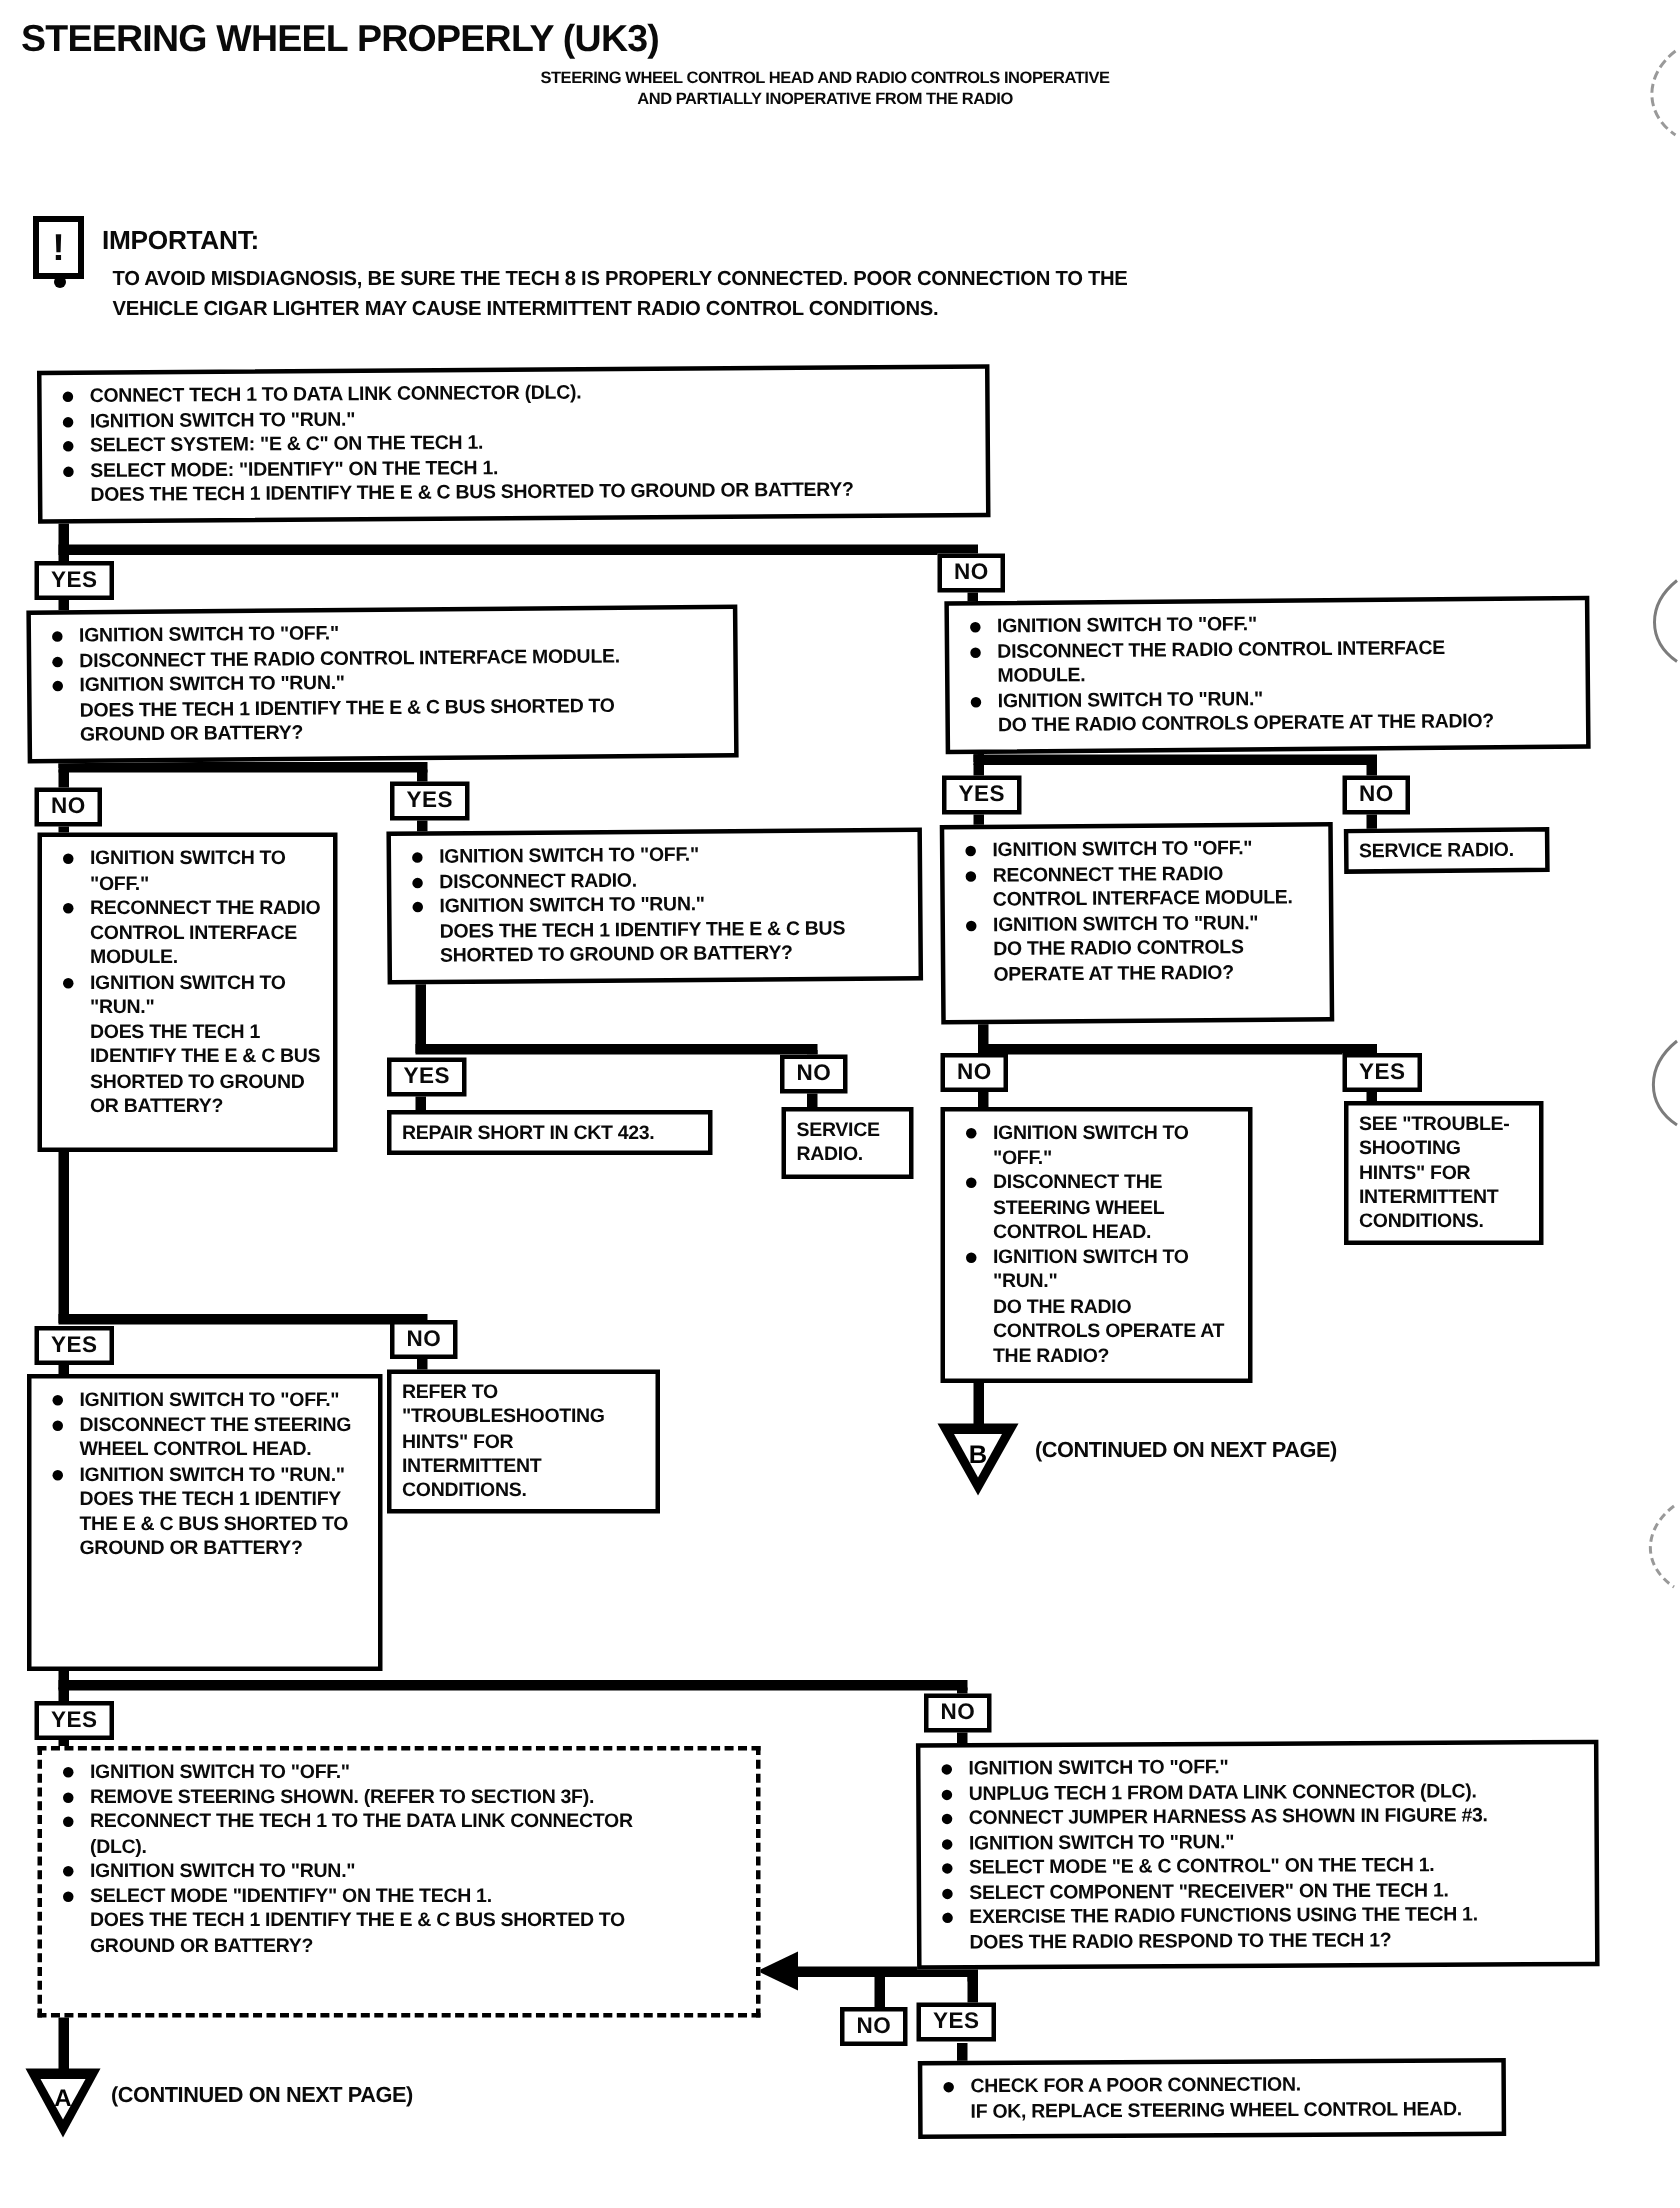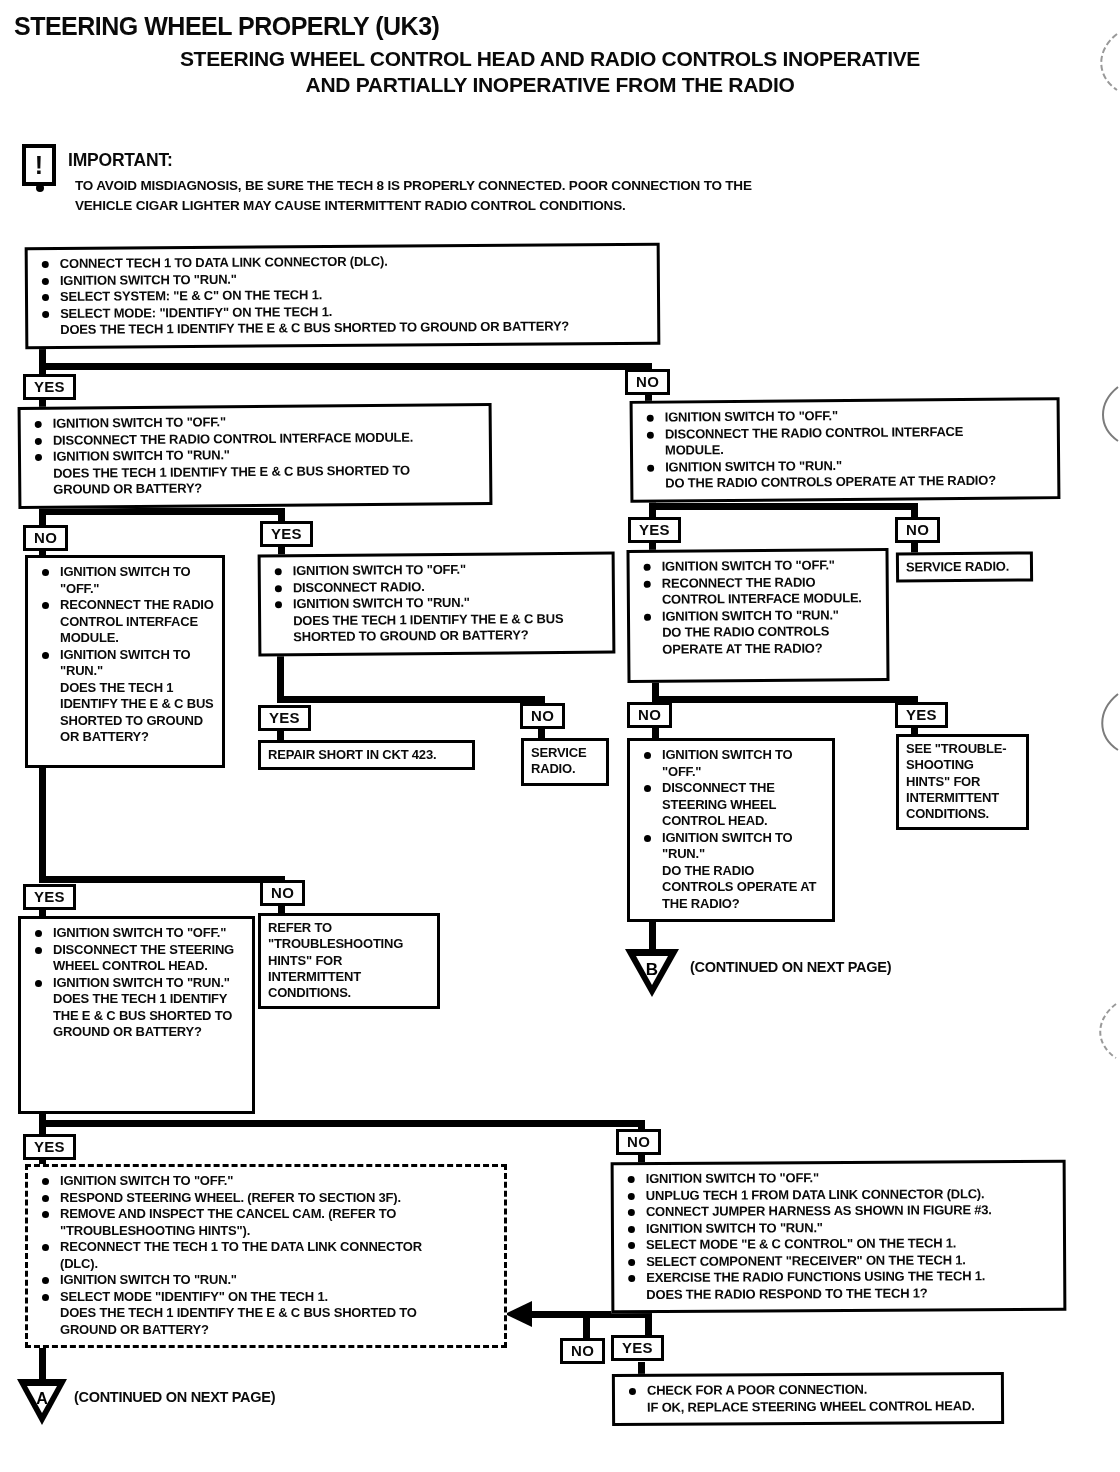--- a/index.html
+++ b/index.html
@@ -4,21 +4,21 @@
 <style>
   html,body{margin:0;padding:0}
   body{
     width:1120px;height:1472px;position:relative;background:#fff;
     font-family:"Liberation Sans",sans-serif;color:#0a0a0a;overflow:hidden;
   }
   .abs{position:absolute}
   .pagetitle{position:absolute;left:14px;top:12px;font-size:25px;font-weight:bold;letter-spacing:-0.5px}
   .hdrcenter{position:absolute;left:0;right:20px;top:46px;text-align:center;font-weight:bold}
   .chartnum{font-size:21px;letter-spacing:-0.2px}
-  .subt{font-size:21px;line-height:1.23;letter-spacing:-0.3px}
+  .subt{font-size:11px;line-height:1.23;letter-spacing:-0.3px}
   .impicon{position:absolute;left:22px;top:144px;width:34px;height:42px;border:4px solid #000;
     box-sizing:border-box;text-align:center;font-weight:bold;font-size:25px;line-height:34px;background:#fff}
   .implabel{position:absolute;left:68px;top:150px;font-size:17.5px;font-weight:bold;letter-spacing:-0.2px}
   .impdot{position:absolute;left:36px;top:184px;width:8px;height:8px;border-radius:50%;background:#000}
   .impnote{position:absolute;left:75px;top:176px;width:730px;font-size:13.5px;font-weight:bold;
     line-height:1.45;letter-spacing:-0.2px}
 
   .node{position:absolute;border:3px solid #000;background:#fff;box-sizing:border-box;
     padding:6px 6px 7px 4px;font-size:13px;font-weight:bold;letter-spacing:-0.2px;line-height:1.27}
   .node.dashed{border-style:dashed}
@@ -297,25 +297,21 @@
 <div class="tag" style="left:23px;top:1134px">YES</div>
 <div class="tag" style="left:616px;top:1129px">NO</div>
 
 <div class="node dashed" style="left:25px;top:1164px;width:482px;min-height:181px;padding-right:50px">
     <div class="brow">
       <span class="bdot on"></span>
       <span class="btxt">IGNITION SWITCH TO "OFF."</span>
     </div>
     <div class="brow">
       <span class="bdot on"></span>
-      <span class="btxt">RESPOND STEERING WHEEL.  (REFER TO SECTION 3F).</span>
-    </div>
-    <div class="brow">
-      <span class="bdot on"></span>
-      <span class="btxt">REMOVE AND INSPECT THE CANCEL CAM.  (REFER TO "TROUBLESHOOTING HINTS").</span>
+      <span class="btxt">REMOVE STEERING SHOWN.  (REFER TO SECTION 3F).</span>
     </div>
     <div class="brow">
       <span class="bdot on"></span>
       <span class="btxt">RECONNECT THE TECH 1 TO THE DATA LINK CONNECTOR (DLC).</span>
     </div>
     <div class="brow">
       <span class="bdot on"></span>
       <span class="btxt">IGNITION SWITCH TO "RUN."</span>
     </div>
     <div class="brow">

